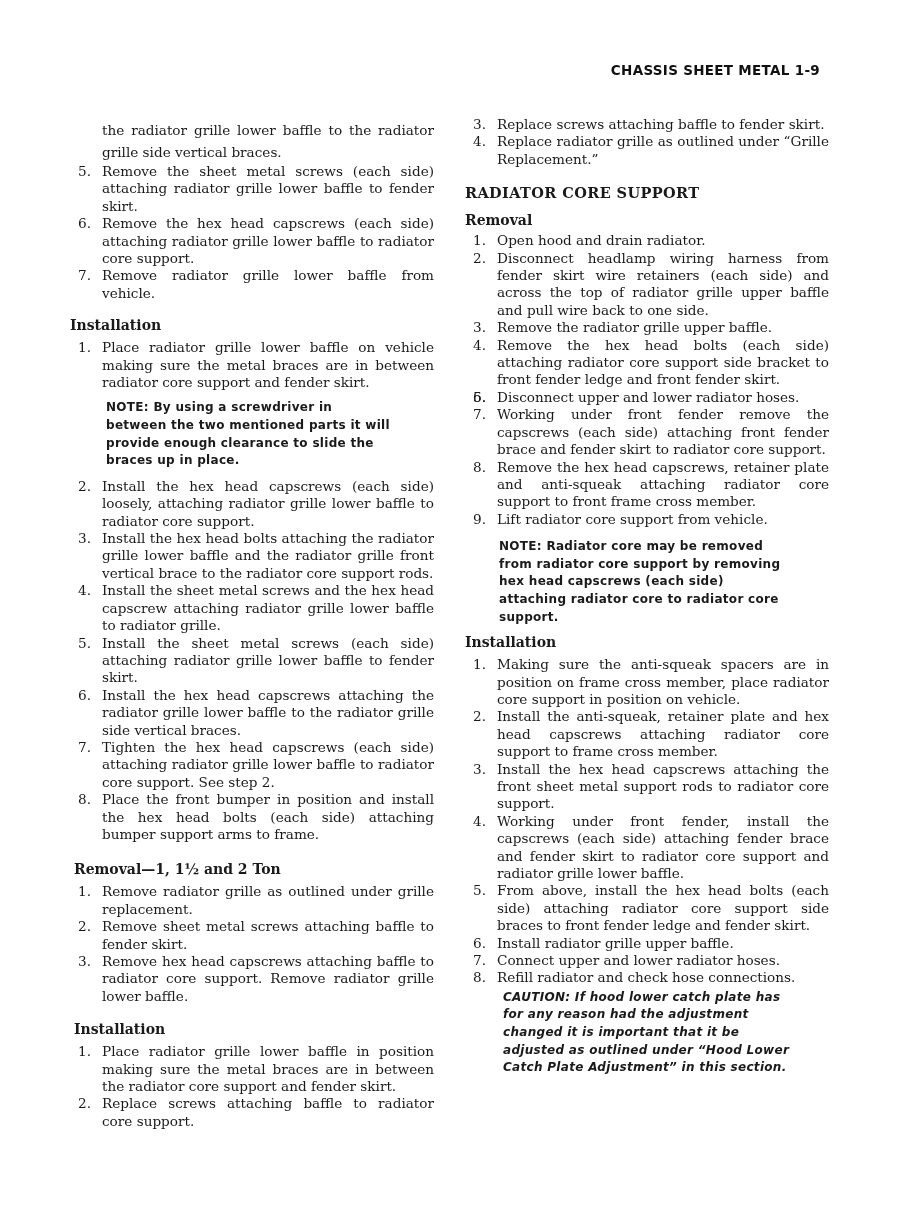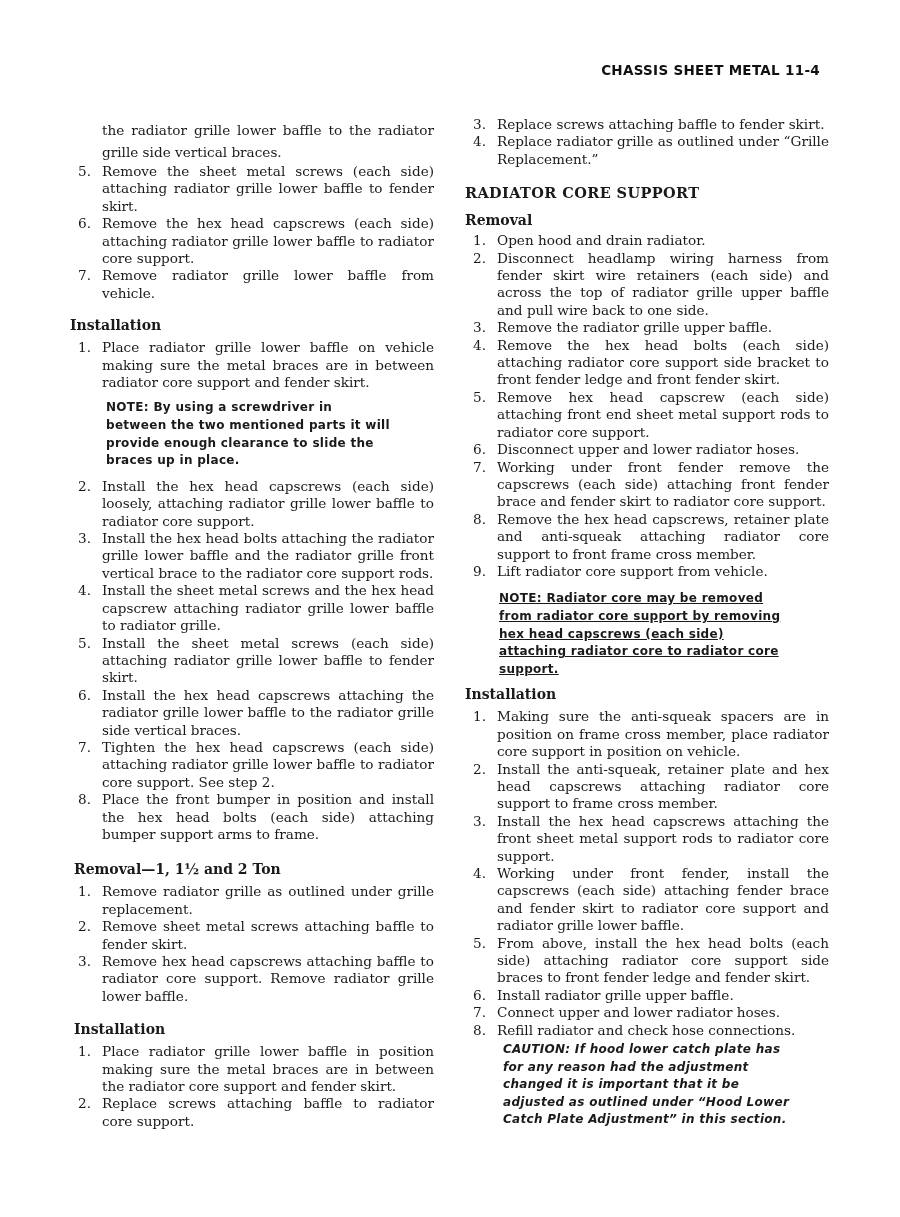--- a/index.html
+++ b/index.html
@@ -27,21 +27,21 @@
   .note {
     font-family: "DejaVu Sans", "Liberation Sans", sans-serif;
     font-weight: bold; font-size: 12px; line-height: 17.6px; letter-spacing: 0.3px;
     margin: 8px 0 8px 38px; width: 290px;
   }
   .caution { font-style: italic; margin-top: 2px; }
 </style>
 </head>
 <body>
 
-<div class="header">CHASSIS SHEET METAL 11-4</div>
+<div class="header">CHASSIS SHEET METAL 1-9</div>
 
 <div class="col col-left">
   <p class="cont">the radiator grille lower baffle to the radiator grille side vertical braces.</p>
 
   <div>
     <p class="step"><span class="num">5.</span><span>Remove the sheet metal screws (each side) attaching radiator grille lower baffle to fender skirt.</span></p>
     <p class="step"><span class="num">6.</span><span>Remove the hex head capscrews (each side) attaching radiator grille lower baffle to radiator core support.</span></p>
     <p class="step"><span class="num">7.</span><span>Remove radiator grille lower baffle from vehicle.</span></p>
   </div>
 
@@ -78,27 +78,27 @@
     <p class="step"><span class="num">4.</span><span>Replace radiator grille as outlined under “Grille Replacement.”</span></p>
   </div>
 
   <div class="section-head" style="margin-top:16px;">RADIATOR CORE SUPPORT</div>
   <div class="subhead" style="margin-top:11px;margin-bottom:4px;">Removal</div>
   <div>
     <p class="step"><span class="num">1.</span><span>Open hood and drain radiator.</span></p>
     <p class="step"><span class="num">2.</span><span>Disconnect headlamp wiring harness from fender skirt wire retainers (each side) and across the top of radiator grille upper baffle and pull wire back to one side.</span></p>
     <p class="step"><span class="num">3.</span><span>Remove the radiator grille upper baffle.</span></p>
     <p class="step"><span class="num">4.</span><span>Remove the hex head bolts (each side) attaching radiator core support side bracket to front fender ledge and front fender skirt.</span></p>
-    <p class="step"><span class="num">5.</span><span>Remove hex head capscrew (each side) attaching front end sheet metal support rods to radiator core support.</span></p>
+    <p class="step"><span class="num">5.</span></p>
     <p class="step"><span class="num">6.</span><span>Disconnect upper and lower radiator hoses.</span></p>
     <p class="step"><span class="num">7.</span><span>Working under front fender remove the capscrews (each side) attaching front fender brace and fender skirt to radiator core support.</span></p>
     <p class="step"><span class="num">8.</span><span>Remove the hex head capscrews, retainer plate and anti-squeak attaching radiator core support to front frame cross member.</span></p>
     <p class="step"><span class="num">9.</span><span>Lift radiator core support from vehicle.</span></p>
   </div>
-  <div class="note" style="margin-left:36px;margin-top:10px;text-decoration:underline;">NOTE: Radiator core may be removed from radiator core support by removing hex head capscrews (each side) attaching radiator core to radiator core support.</div>
+  <div class="note" style="margin-left:36px;margin-top:10px;">NOTE: Radiator core may be removed from radiator core support by removing hex head capscrews (each side) attaching radiator core to radiator core support.</div>
 
   <div class="subhead" style="margin-top:8px;">Installation</div>
   <div>
     <p class="step"><span class="num">1.</span><span>Making sure the anti-squeak spacers are in position on frame cross member, place radiator core support in position on vehicle.</span></p>
     <p class="step"><span class="num">2.</span><span>Install the anti-squeak, retainer plate and hex head capscrews attaching radiator core support to frame cross member.</span></p>
     <p class="step"><span class="num">3.</span><span>Install the hex head capscrews attaching the front sheet metal support rods to radiator core support.</span></p>
     <p class="step"><span class="num">4.</span><span>Working under front fender, install the capscrews (each side) attaching fender brace and fender skirt to radiator core support and radiator grille lower baffle.</span></p>
     <p class="step"><span class="num">5.</span><span>From above, install the hex head bolts (each side) attaching radiator core support side braces to front fender ledge and fender skirt.</span></p>
     <p class="step"><span class="num">6.</span><span>Install radiator grille upper baffle.</span></p>
     <p class="step"><span class="num">7.</span><span>Connect upper and lower radiator hoses.</span></p>

